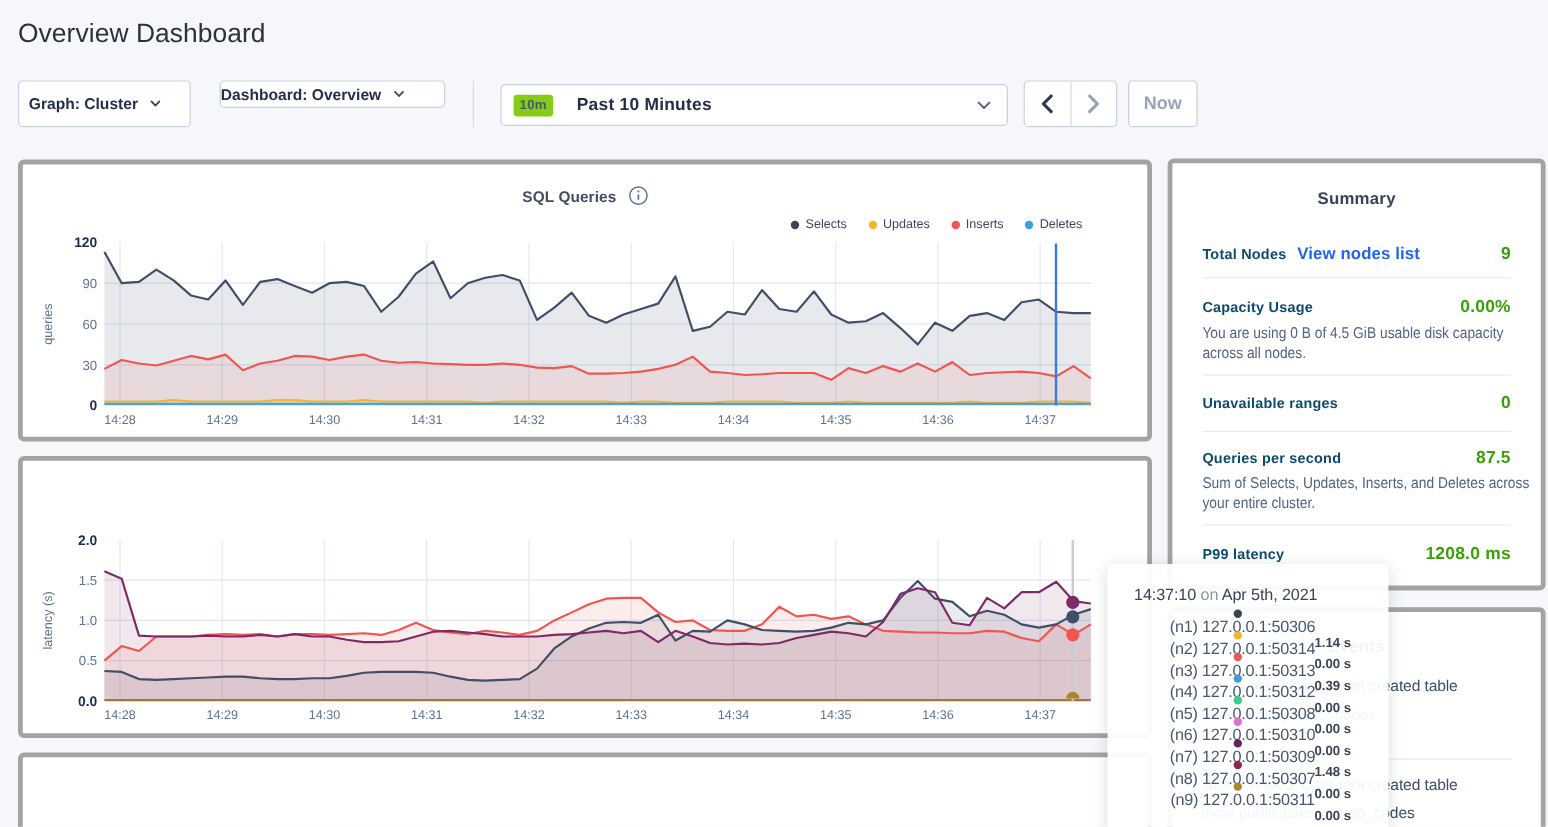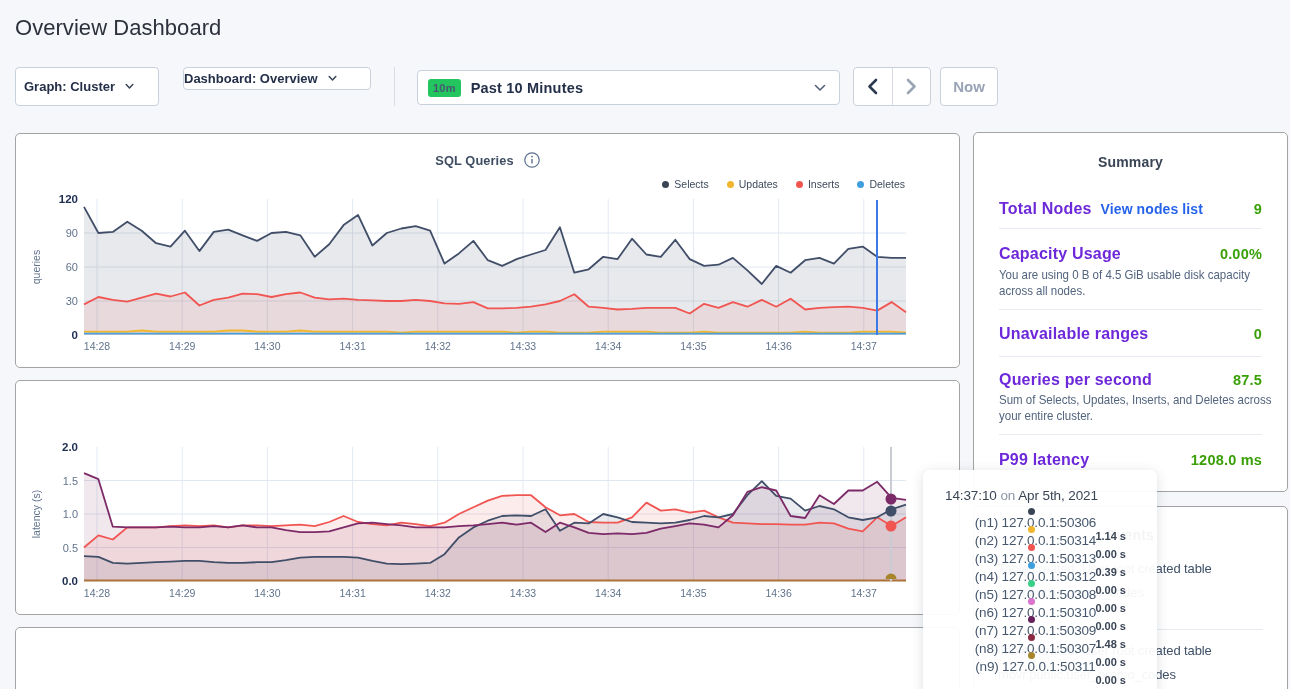--- a/index.html
+++ b/index.html
@@ -1,31 +1,31 @@
 <!DOCTYPE html>
 <html><head><meta charset="utf-8"><style>
 * { margin:0; padding:0; box-sizing:border-box; }
 html,body { width:1290px; height:689px; background:#f5f7fa; overflow:hidden;
   font-family:"Liberation Sans",sans-serif; position:relative; }
-.card { position:absolute; background:#fff; border:1px solid #a3a3a3; border-radius:5px;text-decoration:underline; }
+.card { position:absolute; background:#fff; border:4px solid #a3a3a3; border-radius:5px;text-decoration:underline; }
 h1 { position:absolute; left:15px; top:15px; font-size:22px; font-weight:400; color:#2c313c; letter-spacing:0.05px; }
 .btn { position:absolute; background:#fff; border:1px solid #c9d1dd; border-radius:4px;
   display:flex; align-items:center; justify-content:center; gap:10px;
   font-size:13px; font-weight:bold; color:#242f49; }
 .axb { font-size:11.5px; font-weight:bold; fill:#1d2d50; font-family:"Liberation Sans",sans-serif; }
 .axr { font-size:11px; fill:#61738c; font-family:"Liberation Sans",sans-serif; }
 .axx { font-size:10.5px; fill:#61738c; font-family:"Liberation Sans",sans-serif; }
 .ctitle { position:absolute; left:0; width:100%; display:flex; align-items:center; justify-content:center;
   gap:10px; font-size:12.8px; font-weight:bold; color:#3f4e63; letter-spacing:0.1px; }
 .legend { position:absolute; top:44px; right:54px; display:flex; align-items:center; gap:18px;
   font-size:10.5px; color:#3d4a5c; }
 .litem { display:flex; align-items:center; gap:5px; }
 .ldot { width:7px; height:7px; border-radius:50%; flex:none; }
 .srow { position:absolute; left:25px; right:25px; display:flex; align-items:baseline; }
-.slab { font-size:16px; font-weight:bold; color:#6d28d9; letter-spacing:0.2px; }
+.slab { font-size:12px; font-weight:bold; color:#0c4a6e; letter-spacing:0.2px; }
 .sval { margin-left:auto; font-size:14.5px; font-weight:bold; color:#3aa008; letter-spacing:0.2px; }
 .ssub { position:absolute; left:25px; width:340px; white-space:nowrap; font-size:13px; color:#52647e;
   letter-spacing:0; line-height:16.2px; transform:scaleX(0.885); transform-origin:left top; }
 .sdiv { position:absolute; left:25px; right:25px; border-top:1px solid #e7eaf0; }
 .trow { display:flex; align-items:center; height:18px;flex-direction:column; }
 .tdot { width:7px; height:7px; border-radius:50%; flex:none; margin-right:8px; }
 .tlab { font-size:13.5px; color:#47586e; letter-spacing:-0.2px; }
 .tval { margin-left:auto; font-size:11px; font-weight:bold; color:#394455; }
 .erow { position:absolute; left:24px; width:320px; font-size:13px; color:#3f5067;
   letter-spacing:-0.1px; line-height:24px; }
@@ -33,22 +33,22 @@
 <h1>Overview Dashboard</h1>
 
 <div class="btn" style="left:15px;top:67px;width:144px;height:39px;justify-content:flex-start;padding-left:8px">Graph: Cluster <svg width="9" height="7" viewBox="0 0 9 7">
       <path d="M1.2 1.5 L4.5 5 L7.8 1.5" fill="none" stroke="#394455" stroke-width="1.5" stroke-linecap="round" stroke-linejoin="round"></path>
     </svg></div>
 <div class="btn" style="left:183px;top:67px;width:188px;height:23px;justify-content:flex-start;">Dashboard: Overview <svg width="9" height="7" viewBox="0 0 9 7">
       <path d="M1.2 1.5 L4.5 5 L7.8 1.5" fill="none" stroke="#394455" stroke-width="1.5" stroke-linecap="round" stroke-linejoin="round"></path>
     </svg></div>
 <div style="position:absolute;left:394px;top:67px;width:1px;height:39px;background:#d9dde6"></div>
 <div class="btn" style="left:417px;top:70px;width:423px;height:35px;justify-content:flex-start;padding:0 13px 0 10px;gap:8px;font-size:14.5px">
-  <span style="background:#22c55e;color:#475872;font-size:11px;font-weight:bold;border-radius:3px;padding:3px 5px;letter-spacing:0.2px">10m</span>
-  <span style="margin-left:2px;letter-spacing:0.2px">Past 10 Minutes</span>
+  <span style="background:#84cc16;color:#475872;font-size:11px;font-weight:bold;border-radius:3px;padding:3px 5px;letter-spacing:0.2px">10m</span>
+  <span style="margin-left:12px;letter-spacing:0.2px">Past 10 Minutes</span>
   <svg width="12" height="8" viewBox="0 0 12 8" style="margin-left:auto">
       <path d="M1.5 1.5 L6 6 L10.5 1.5" fill="none" stroke="#556079" stroke-width="1.6" stroke-linecap="round" stroke-linejoin="round"></path>
     </svg>
 </div>
 <div class="btn" style="left:853px;top:67px;width:78px;height:39px;gap:0;padding:0">
   <div style="flex:1;display:flex;align-items:center;justify-content:center;height:100%;border-right:1px solid #d5dae3">
     <svg width="11" height="17" viewBox="0 0 11 17">
         <path d="M9 2 L2.5 8.5 L9 15" fill="none" stroke="#2c3a4f" stroke-width="2.6" stroke-linecap="round" stroke-linejoin="round"></path>
       </svg>
   </div>

